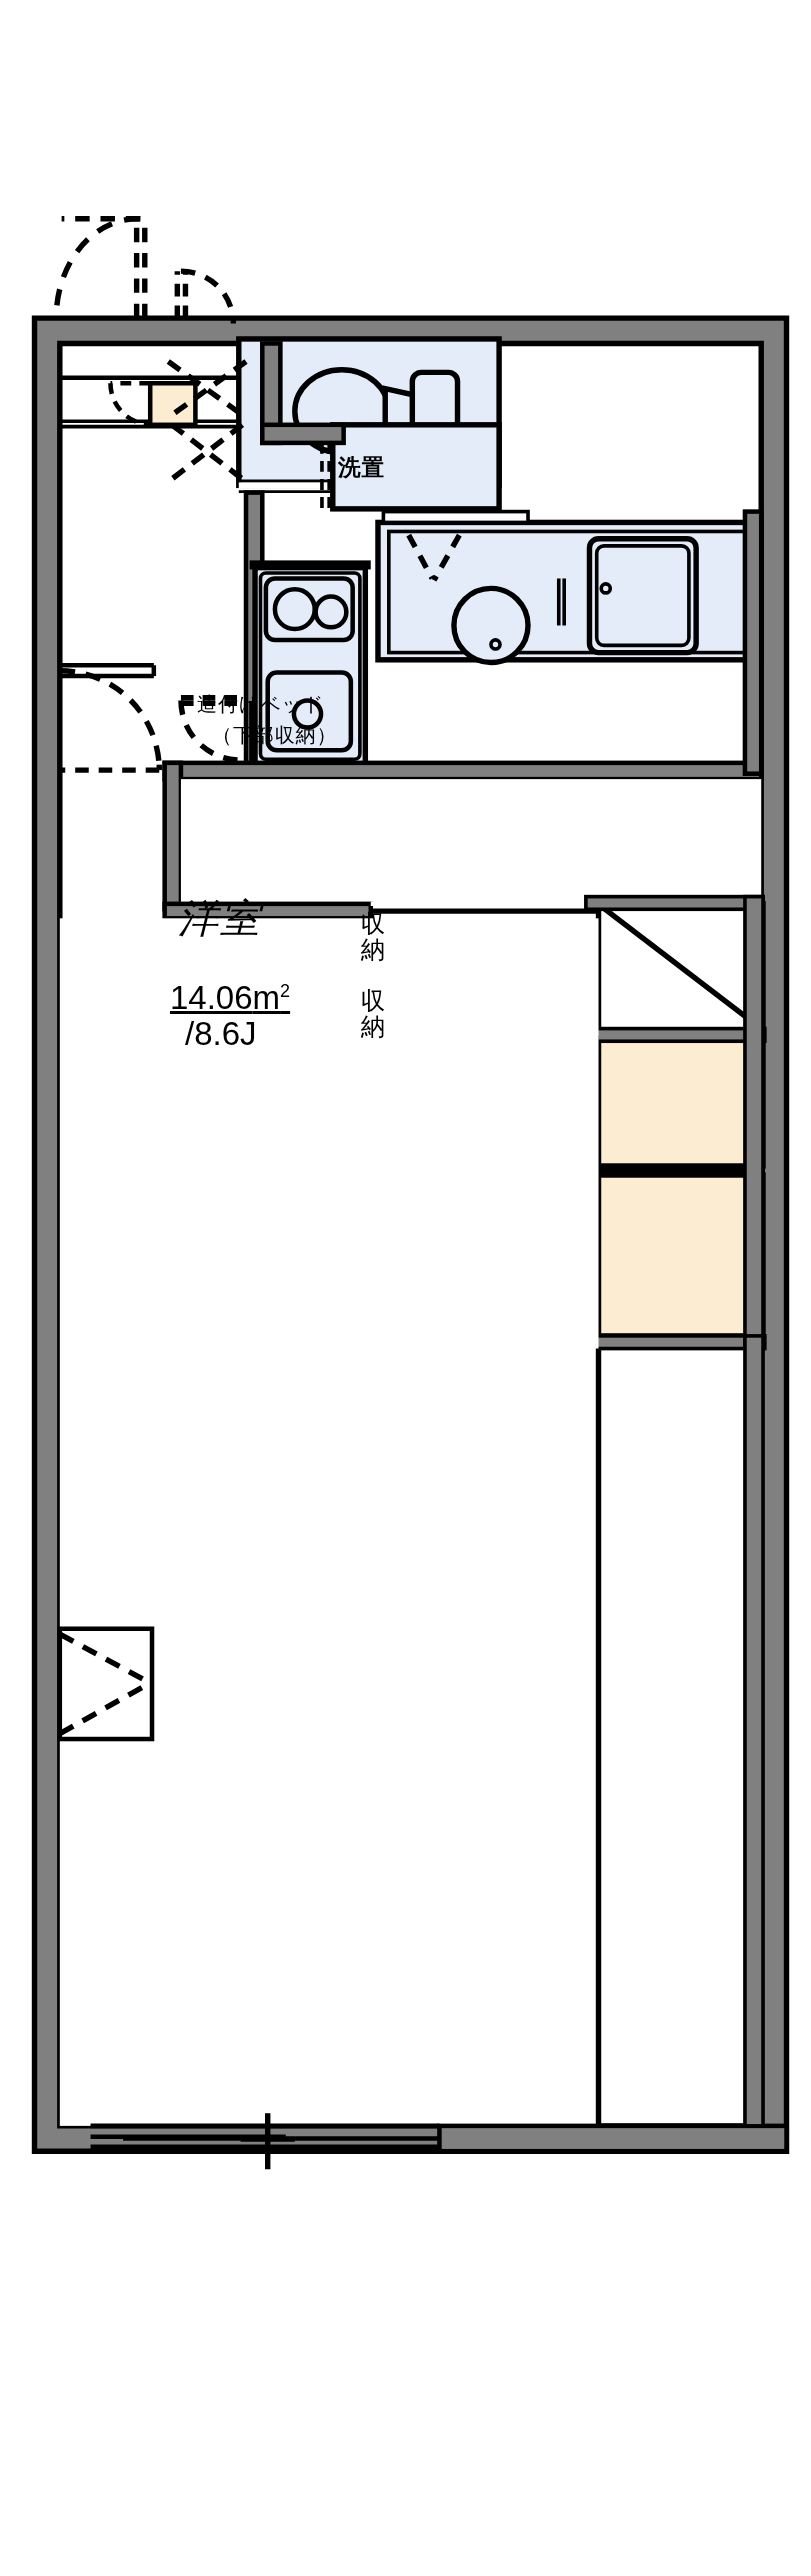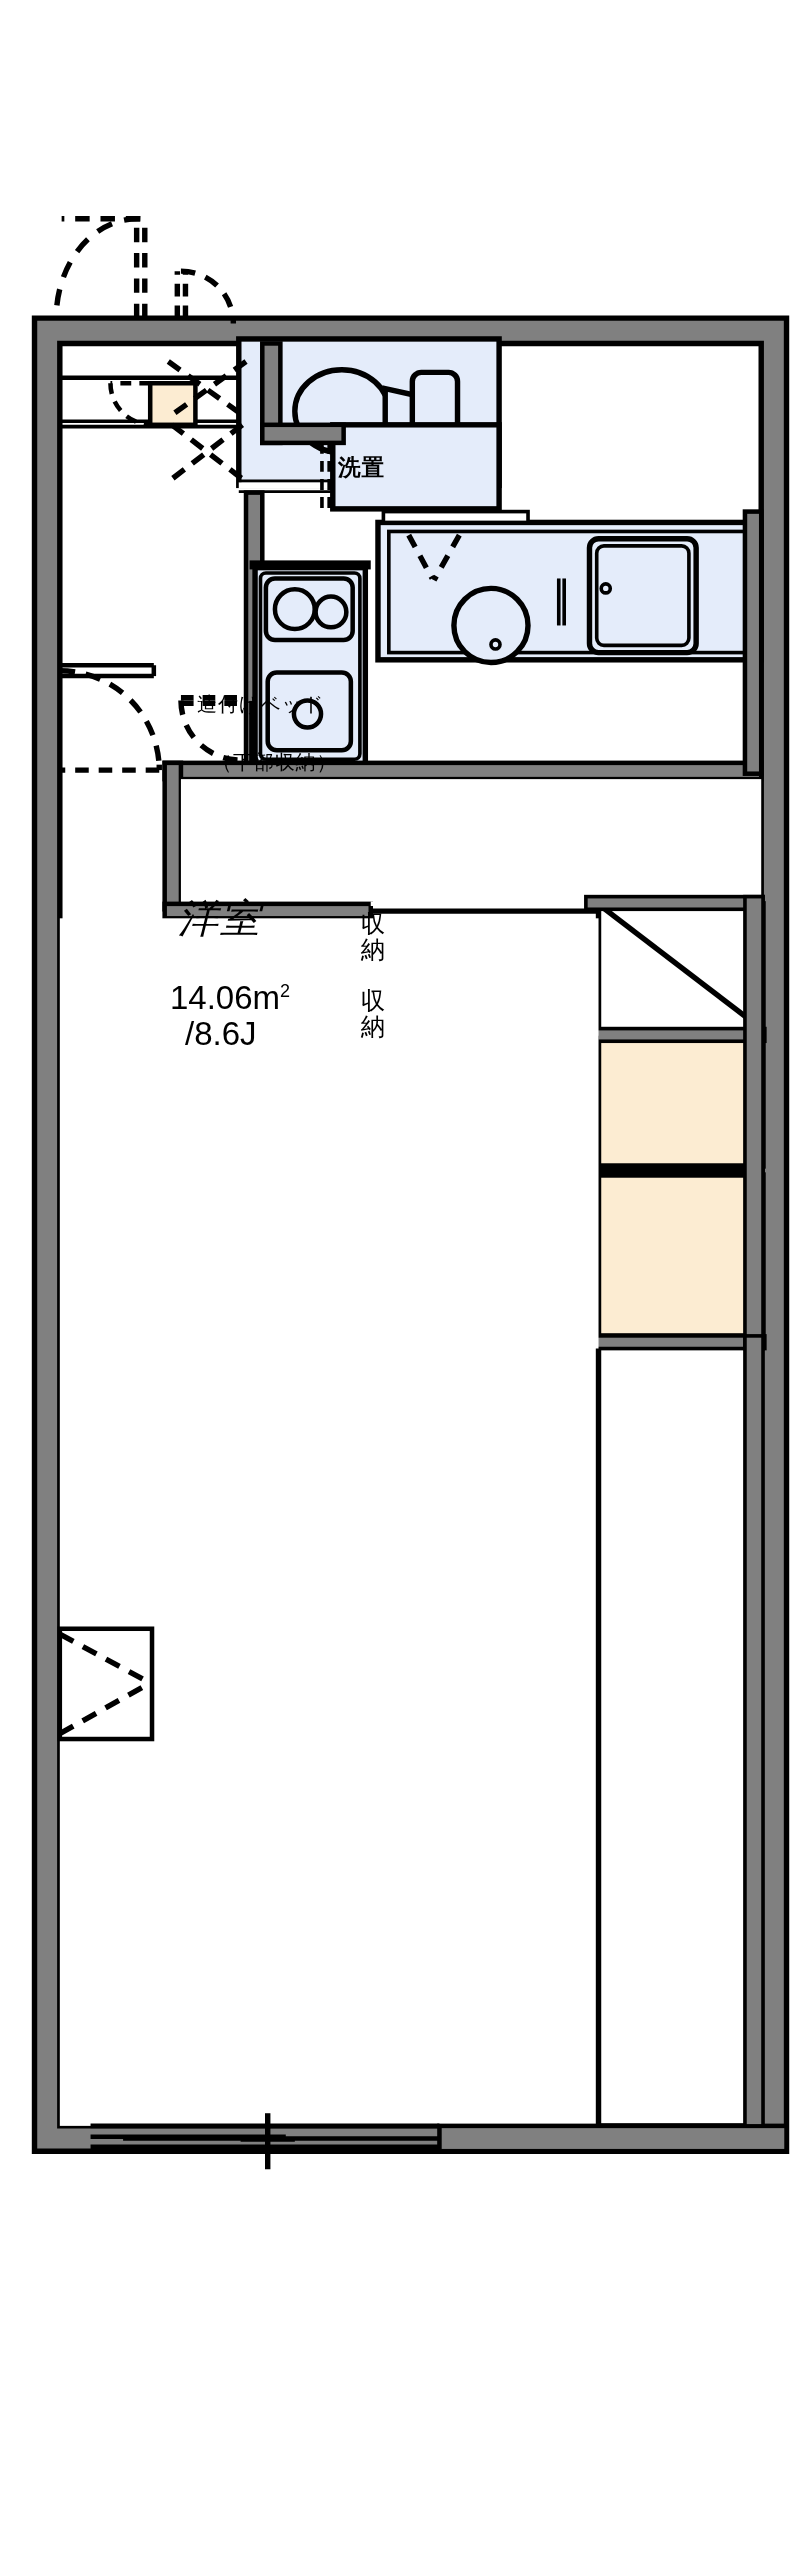--- a/index.html
+++ b/index.html
@@ -232,27 +232,27 @@
     </g>
 
     <g>
       <rect x="824" y="1478" width="20" height="874" fill="#808080" stroke="#000" stroke-width="4"></rect>
       <path d="M662 1492 V 2352" stroke="#000" stroke-width="6" fill="none"></path>
     </g>
 
   </svg>
 
   <div class="txt lbl-bed" style="left:197px; top:691px;">造付けベッド</div>
-  <div class="txt lbl-bed" style="left:212px; top:749px;">（下部収納）</div>
+  <div class="txt lbl-bed" style="left:212px; top:722px;">（下部収納）</div>
 
   <div class="txt lbl-small" style="left:338px; top:452px;font-weight:bold;">洗置</div>
 
   <div class="txt lbl-room" style="left:178px; top:891px;font-style:italic;">洋室</div>
 
-  <div class="txt lbl-area" style="left:170px; top:979px;">
+  <div class="txt lbl-area" style="left:170px; top:979px;text-decoration:underline;">
     <span>14.06</span><span>m</span><span class="sup">2</span>
   </div>
 
   <div class="txt lbl-area" style="left:185px; top:1015px;">/8.6J</div>
 
   <div class="txt lbl-clo" style="left:355px; top:911px; width:36px;">
     <span><div>収</div><div>納</div></span>
   </div>
 
   <div class="txt lbl-clo" style="left:355px; top:988px; width:36px;">

